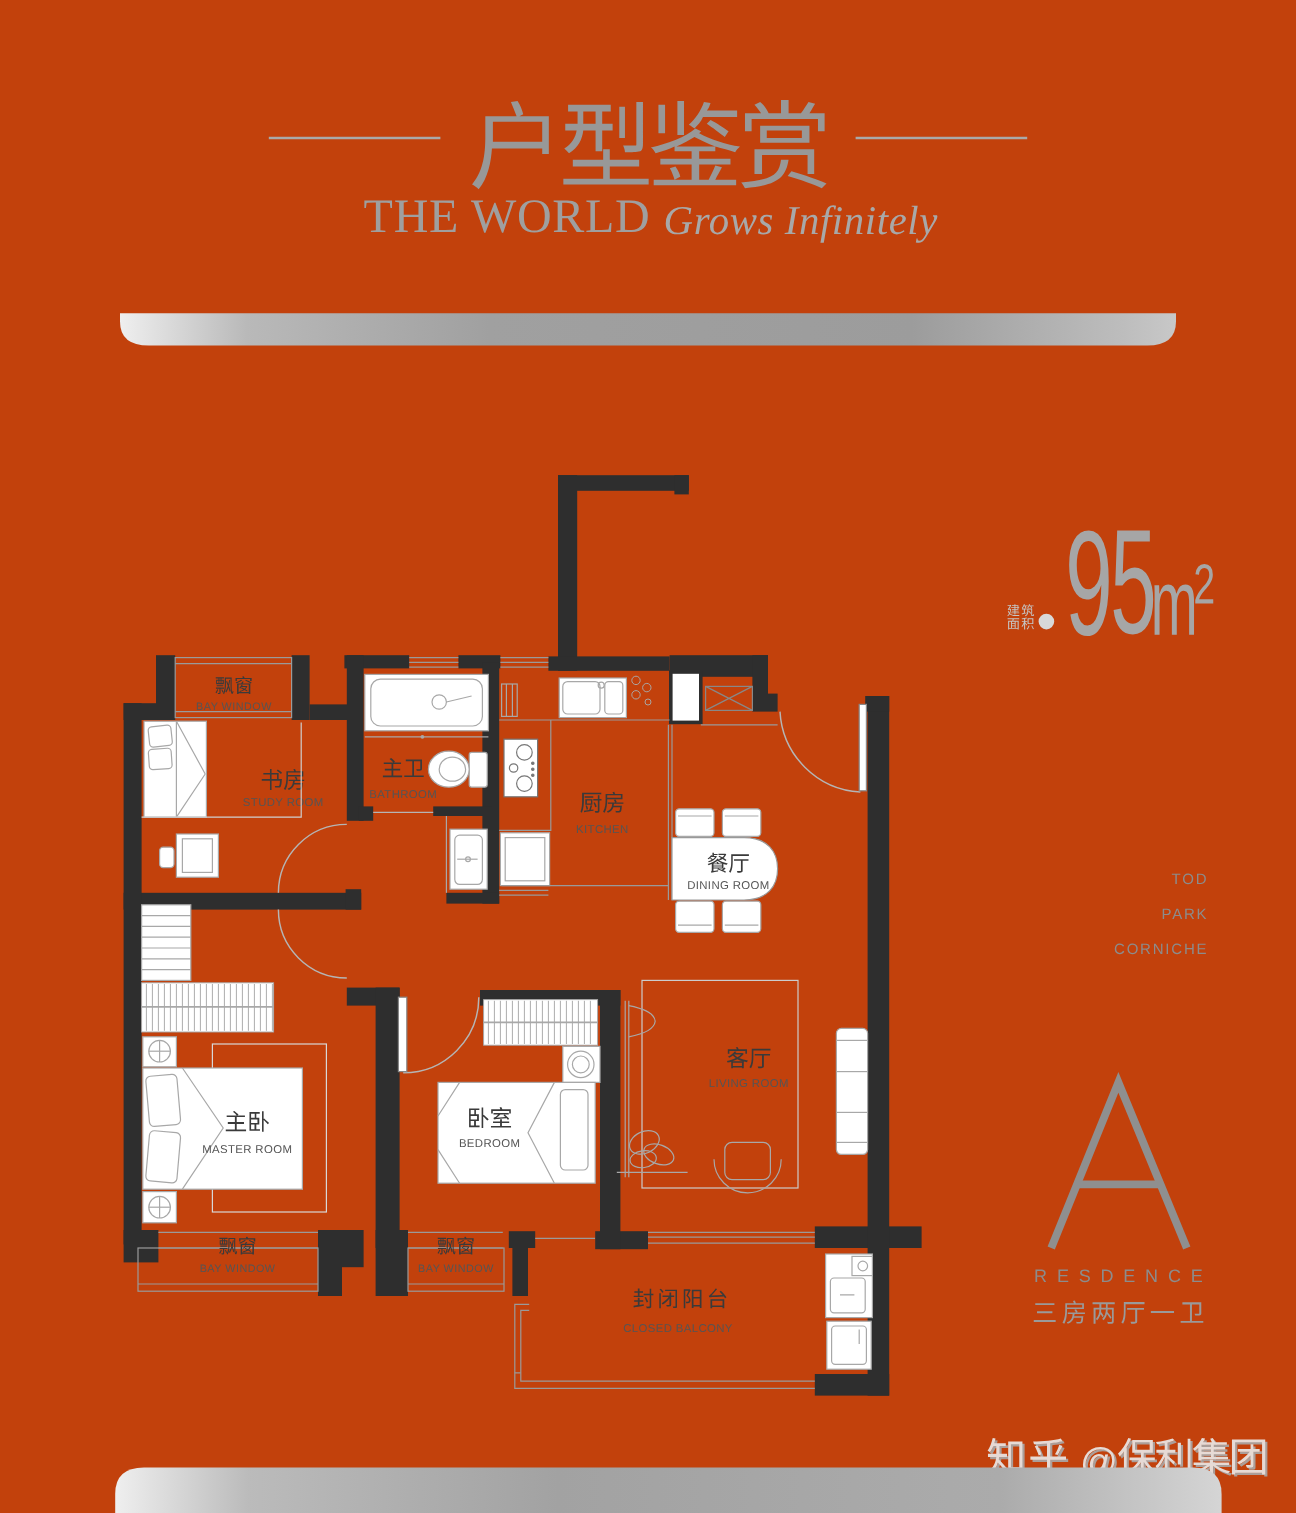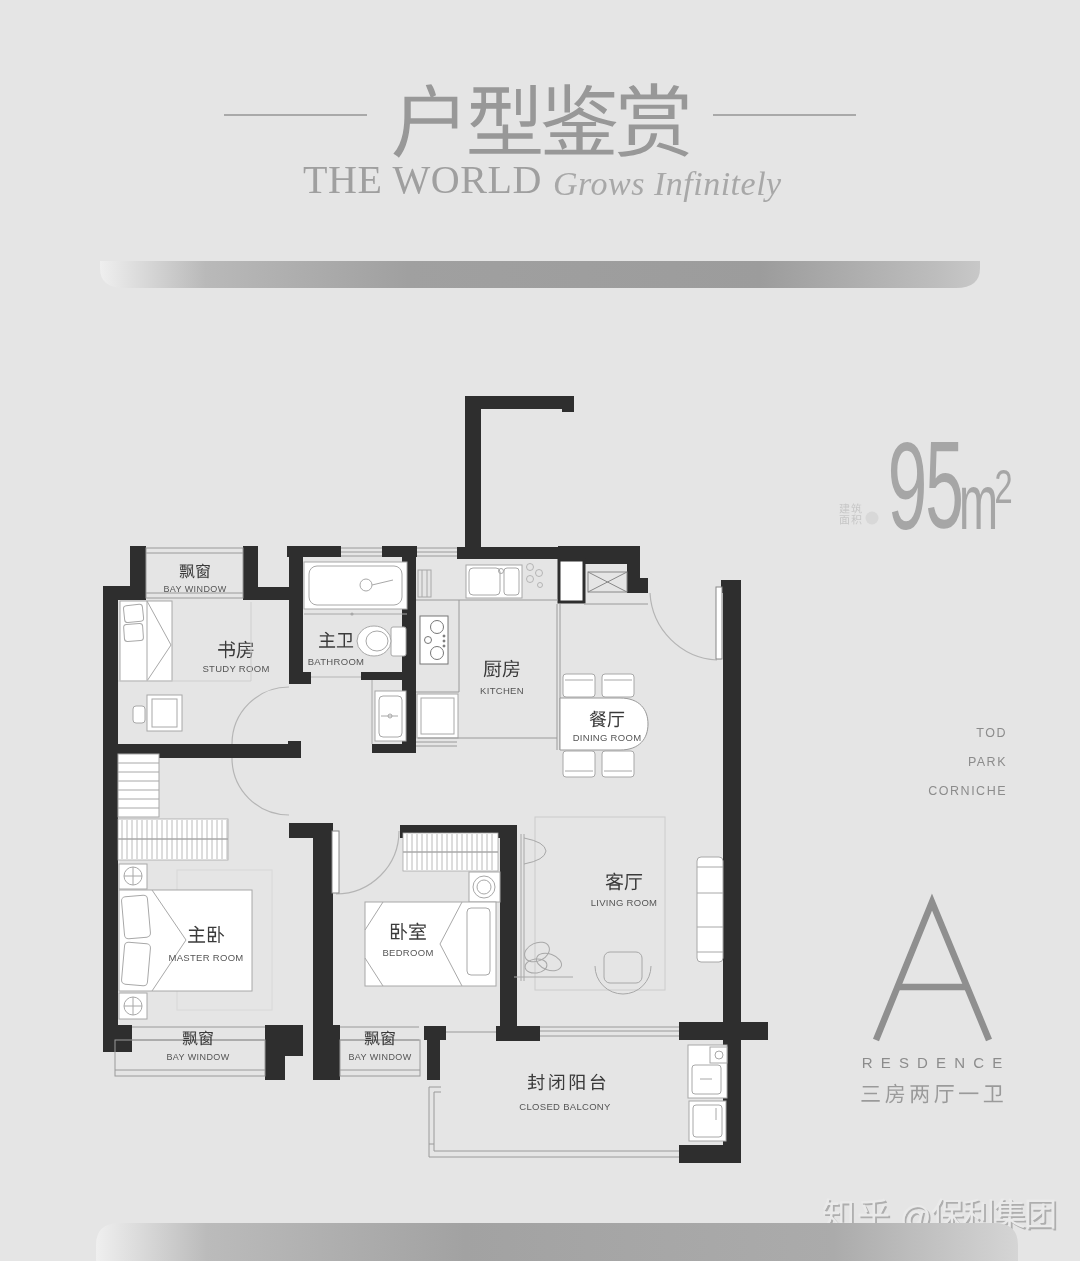--- a/index.html
+++ b/index.html
@@ -1,14 +1,14 @@
 <!DOCTYPE html>
 <html><head><meta charset="utf-8"><style>
 html,body{margin:0;padding:0;background:#fff;}
-#page{position:relative;width:1080px;height:1261px;overflow:hidden;background:#e5e5e5;}
+#page{position:relative;width:1080px;height:1261px;overflow:hidden;background:#c2410c;}
 </style></head><body>
 <div id="page">
 <svg width="1080" height="1261" viewBox="0 0 1080 1261">
 <defs>
 <linearGradient id="barg" x1="0" y1="0" x2="1" y2="0">
 <stop offset="0" stop-color="#efefef"></stop>
           <stop offset="0.12" stop-color="#b9b9b9"></stop>
           <stop offset="0.35" stop-color="#a0a0a0"></stop>
           <stop offset="0.75" stop-color="#9c9c9c"></stop>
           <stop offset="0.95" stop-color="#bdbdbd"></stop>

